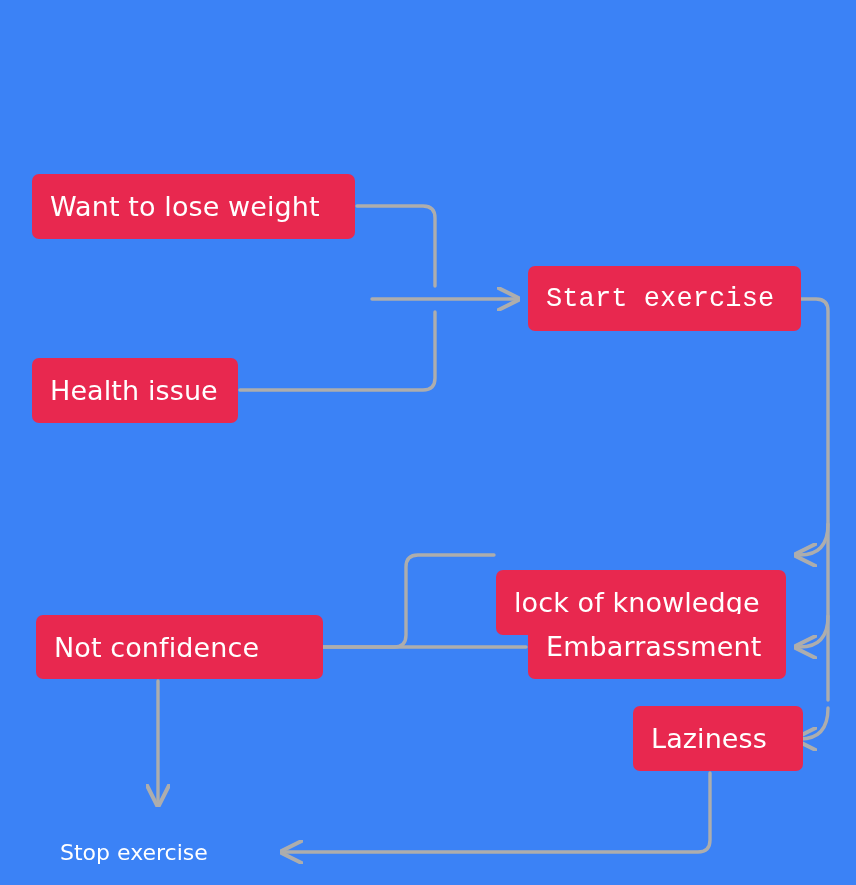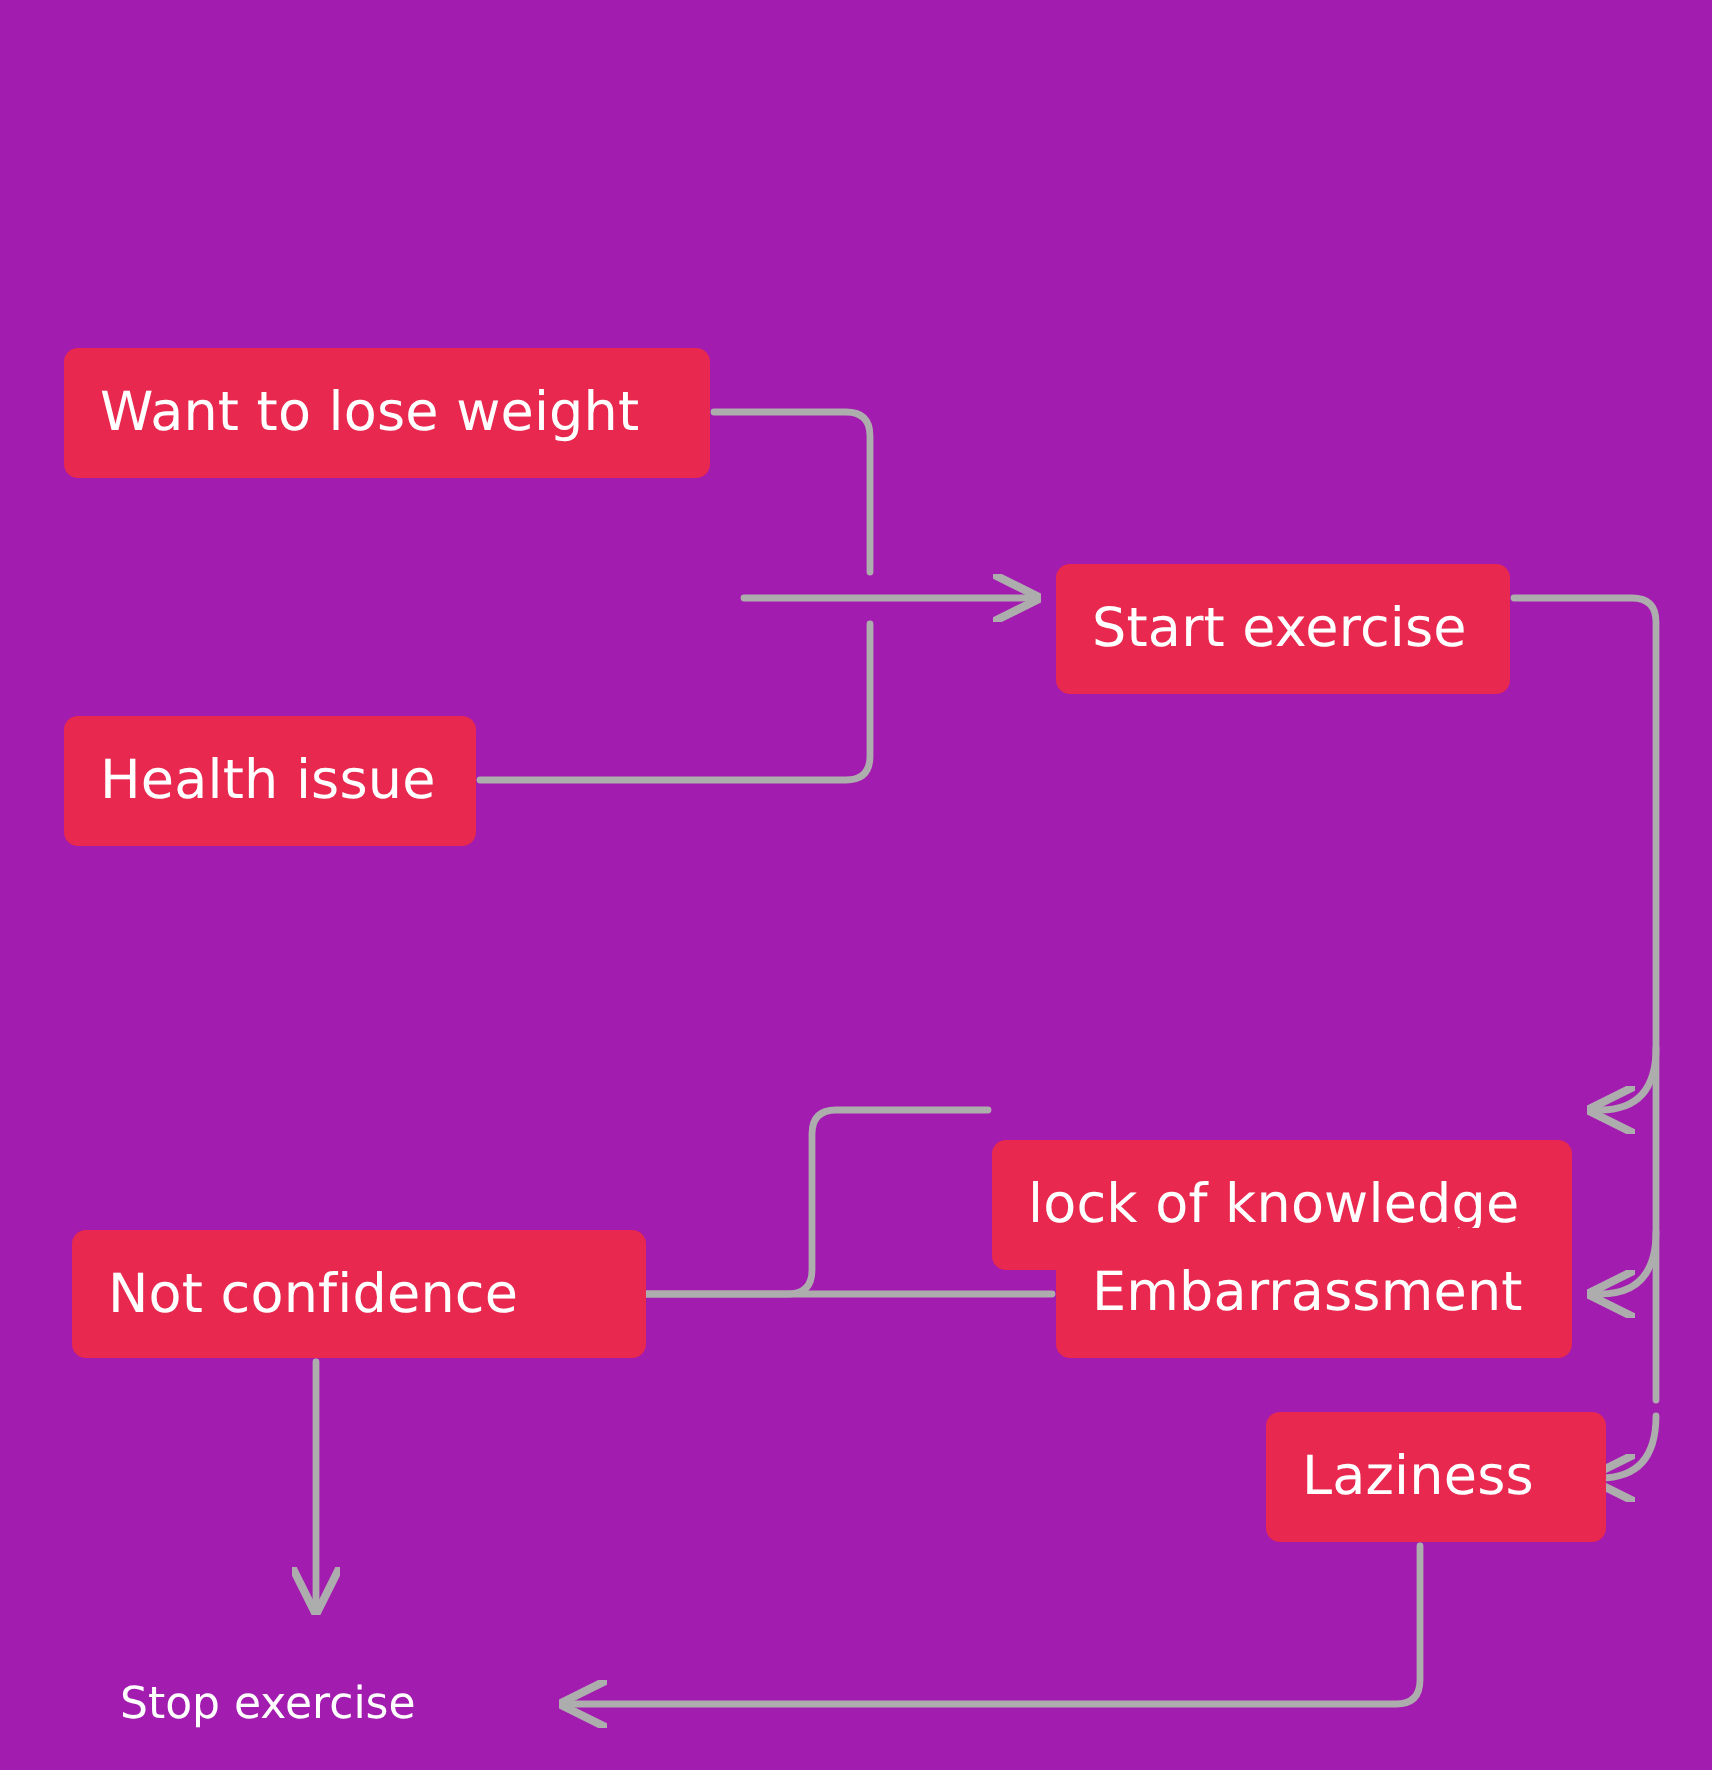--- a/index.html
+++ b/index.html
@@ -1,18 +1,18 @@
 <!DOCTYPE html>
 <html><head>
 <meta charset="utf-8">
 <style>
   html,body{margin:0;padding:0;background:#000;}
   body{width:856px;height:885px;overflow:hidden;
        font-family:"DejaVu Sans","Liberation Sans",sans-serif;}
-  #canvas{position:relative;width:856px;height:885px;background:#a21caf;}
+  #canvas{position:relative;width:856px;height:885px;background:#3b82f6;}
   svg.edges{position:absolute;left:0;top:0;width:856px;height:885px;}
   .node{position:absolute;display:flex;align-items:center;
         background:#E8284F;border-radius:7px;color:#fff;
         font-size:27px;font-weight:400;letter-spacing:.1px;
         padding:0 18px;box-sizing:border-box;white-space:nowrap;}
   .plain{position:absolute;color:#fff;font-size:22px;white-space:nowrap;
          background:none;display:flex;align-items:center;}
 </style>
 </head>
 <body>
@@ -49,21 +49,21 @@
 
   <div class="node" style="left:32px;top:174px;width:323px;height:65px;">
     <span>Want to lose weight</span>
   </div>
 
 
   <div class="node" style="left:32px;top:358px;width:206px;height:65px;">
     <span>Health issue</span>
   </div>
 
-  <div class="node" style="left:528px;top:282px;width:227px;height:65px;">
+  <div class="node" style="left:528px;top:266px;width:273px;height:65px;font-family:Liberation Mono, monospace;">
     <span>Start exercise</span>
   </div>
 
   <div class="node" style="left:496px;top:522px;width:290px;height:65px;margin-top:48px;">
     <span>lock of knowledge</span>
   </div>
 
   <div class="node" style="left:528px;top:614px;width:258px;height:65px;">
     <span>Embarrassment</span>
   </div>

